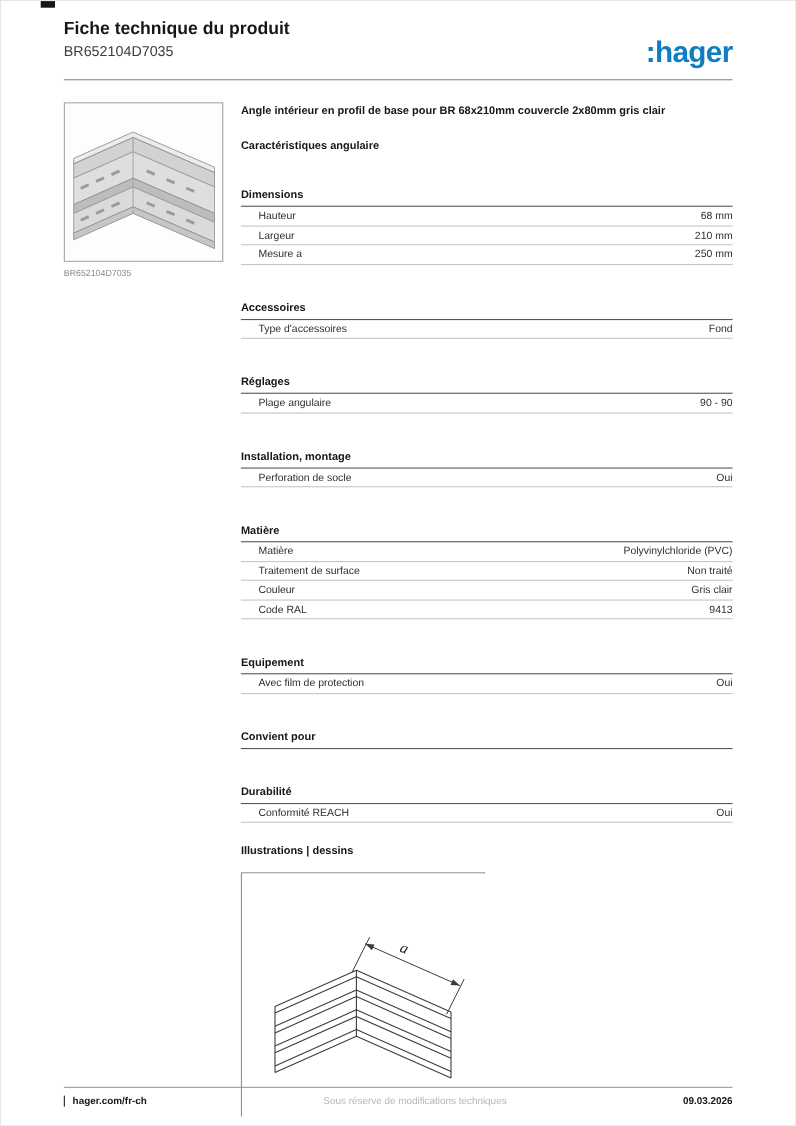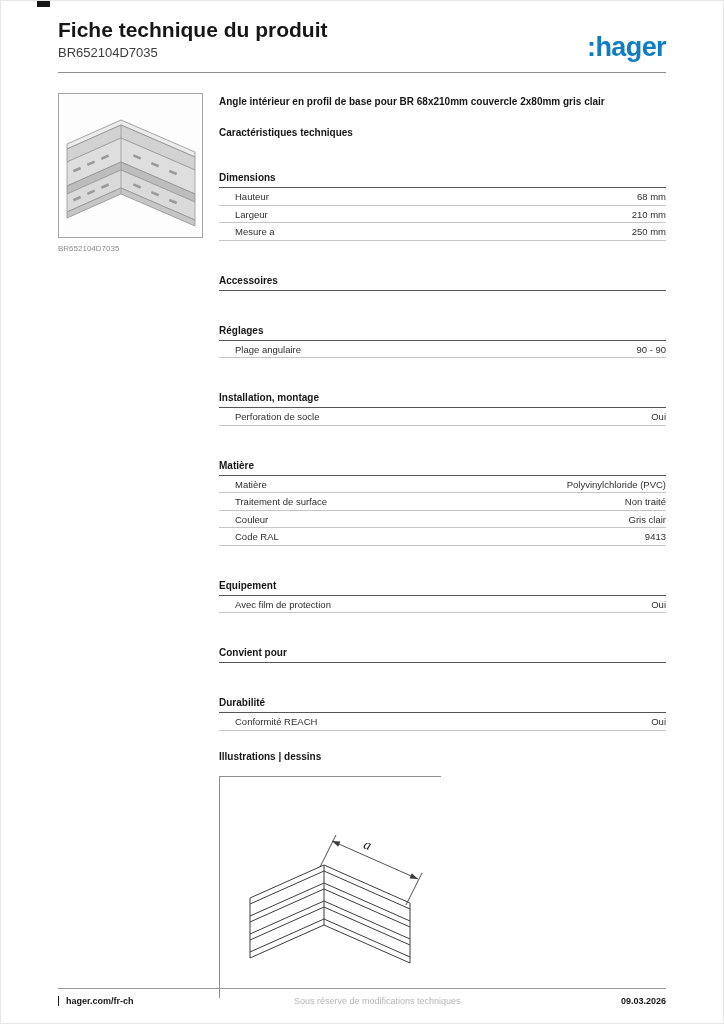--- a/index.html
+++ b/index.html
@@ -6,21 +6,21 @@
   html, body { background: #ffffff; }
   body {
     width: 724px; height: 1024px;
     font-family: "Liberation Sans", sans-serif;
     color: #111; position: relative; overflow: hidden;
   }
   .page { position: absolute; inset: 0; background: #fff; border: 1px solid #e6e6e6; }
   .crop-mark { position: absolute; left: 36px; top: 0; width: 13px; height: 6px; background: #161616; }
 
   .header { position: absolute; left: 57px; right: 57px; top: 17px; display: flex; justify-content: space-between; align-items: flex-start; }
-  .title { font-size: 21px; font-weight: bold; color: #161616; }
+  .title { font-size: 16px; font-weight: bold; color: #161616; }
   .product-code { font-size: 13px; color: #3d3d3d; margin-top: 3px; }
   .logo { font-size: 27px; font-weight: bold; letter-spacing: -0.6px; line-height: 1; margin-top: 16px; color: #0e7dc1; }
   .header-rule { position: absolute; left: 57px; right: 57px; top: 71px; border-top: 1px solid #8d8d8d; }
 
   .content { position: absolute; left: 57px; right: 57px; top: 92px; display: flex; gap: 16px; }
   .left-col { flex: 0 0 145px; width: 145px; }
   .image-box { width: 145px; height: 145px; border: 1px solid #a3a3a3; background: #fff; overflow: hidden; }
   .image-caption { margin-top: 6px; font-size: 8px; color: #8a8a8a; }
 
   .main-col { flex: 1; min-width: 0; }
@@ -96,40 +96,44 @@
             <rect x="92" y="98.4" width="8" height="2.6" transform="rotate(23 96 99.7)"></rect>
             <rect x="110" y="106.2" width="8" height="2.6" transform="rotate(23 114 107.5)"></rect>
           </g>
         </svg>
       </div>
       <div class="image-caption">BR652104D7035</div>
     </aside>
 
     <main class="main-col">
       <p class="description">Angle intérieur en profil de base pour BR 68x210mm couvercle 2x80mm gris clair</p>
-      <h2 class="spec-heading">Caractéristiques techniques</h2>
+      <h2 class="spec-heading">Caractéristiques angulaire</h2>
 
       <section class="spec-section">
         <h3 class="sec-title">Dimensions</h3>
         <div class="spec-row">
           <span class="lbl">Hauteur</span>
           <span class="val">68 mm</span>
         </div>
         <div class="spec-row">
           <span class="lbl">Largeur</span>
           <span class="val">210 mm</span>
         </div>
         <div class="spec-row">
           <span class="lbl">Mesure a</span>
           <span class="val">250 mm</span>
         </div>
       </section>
 
       <section class="spec-section">
         <h3 class="sec-title">Accessoires</h3>
+        <div class="spec-row">
+          <span class="lbl">Type d'accessoires</span>
+          <span class="val">Fond</span>
+        </div>
       </section>
 
       <section class="spec-section">
         <h3 class="sec-title">Réglages</h3>
         <div class="spec-row">
           <span class="lbl">Plage angulaire</span>
           <span class="val">90 - 90</span>
         </div>
       </section>
 

